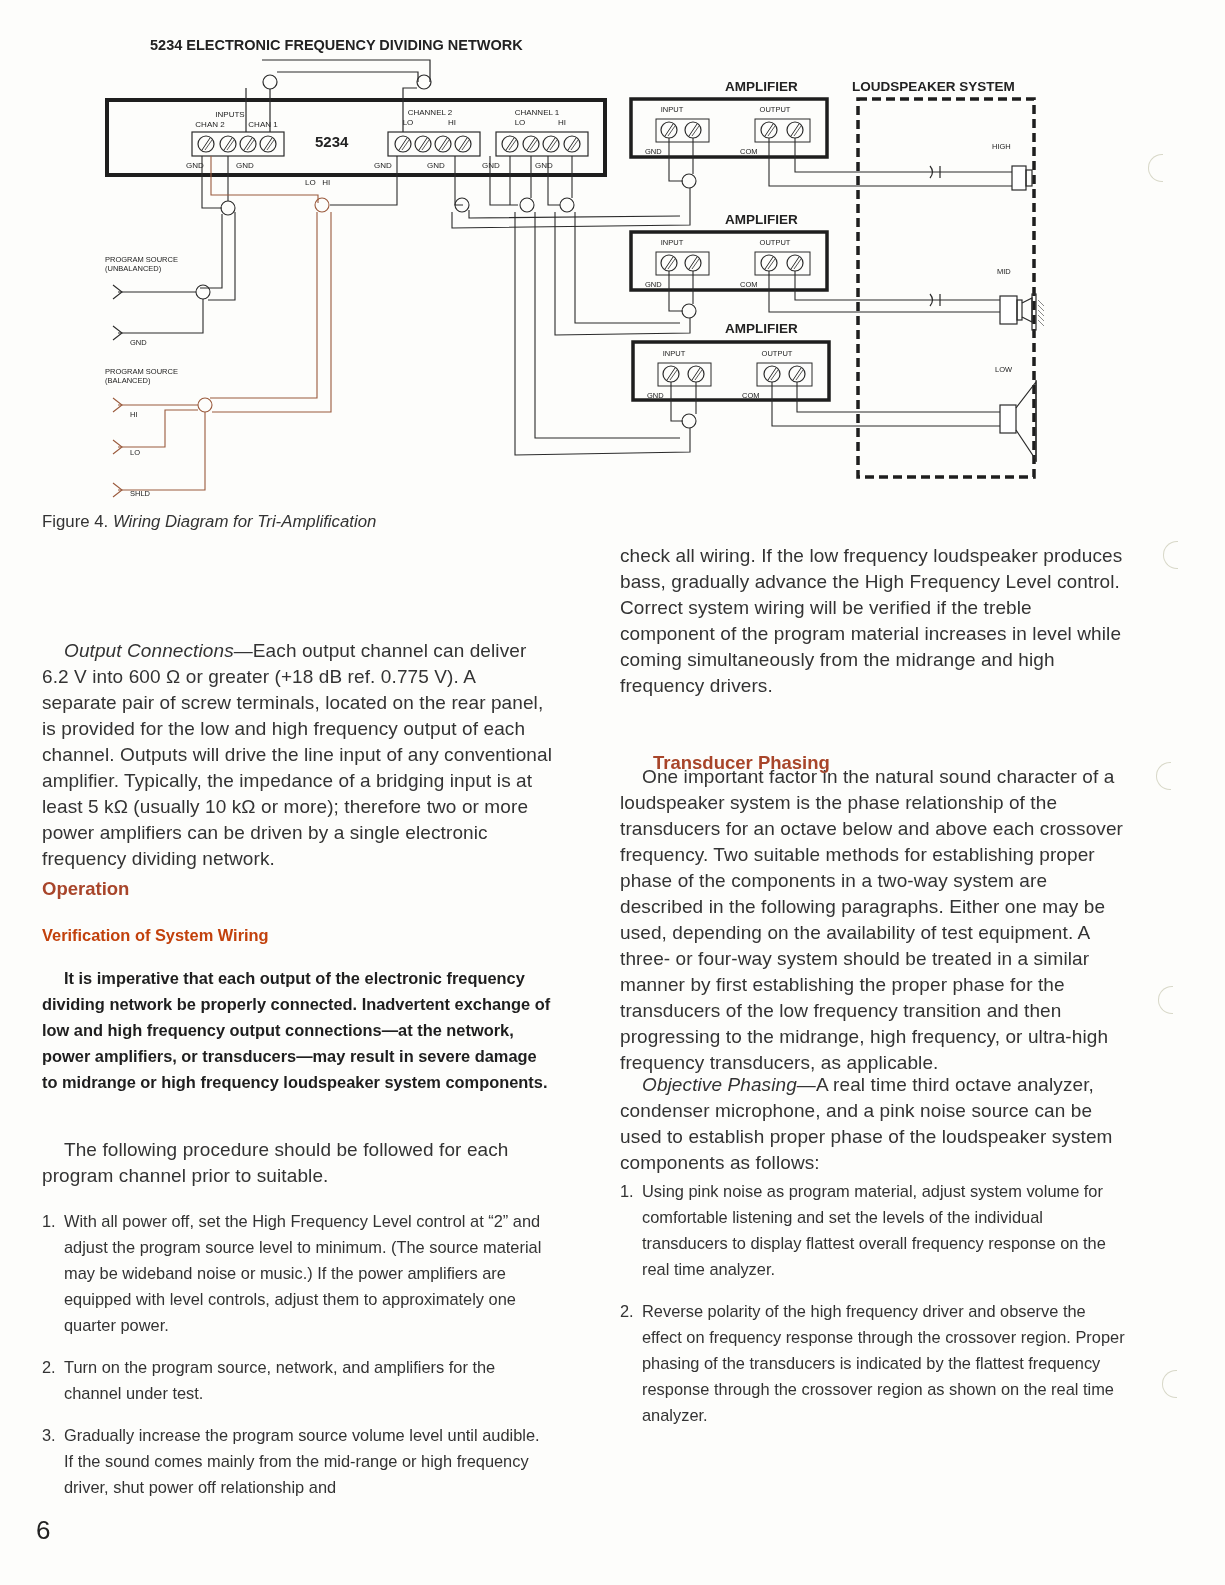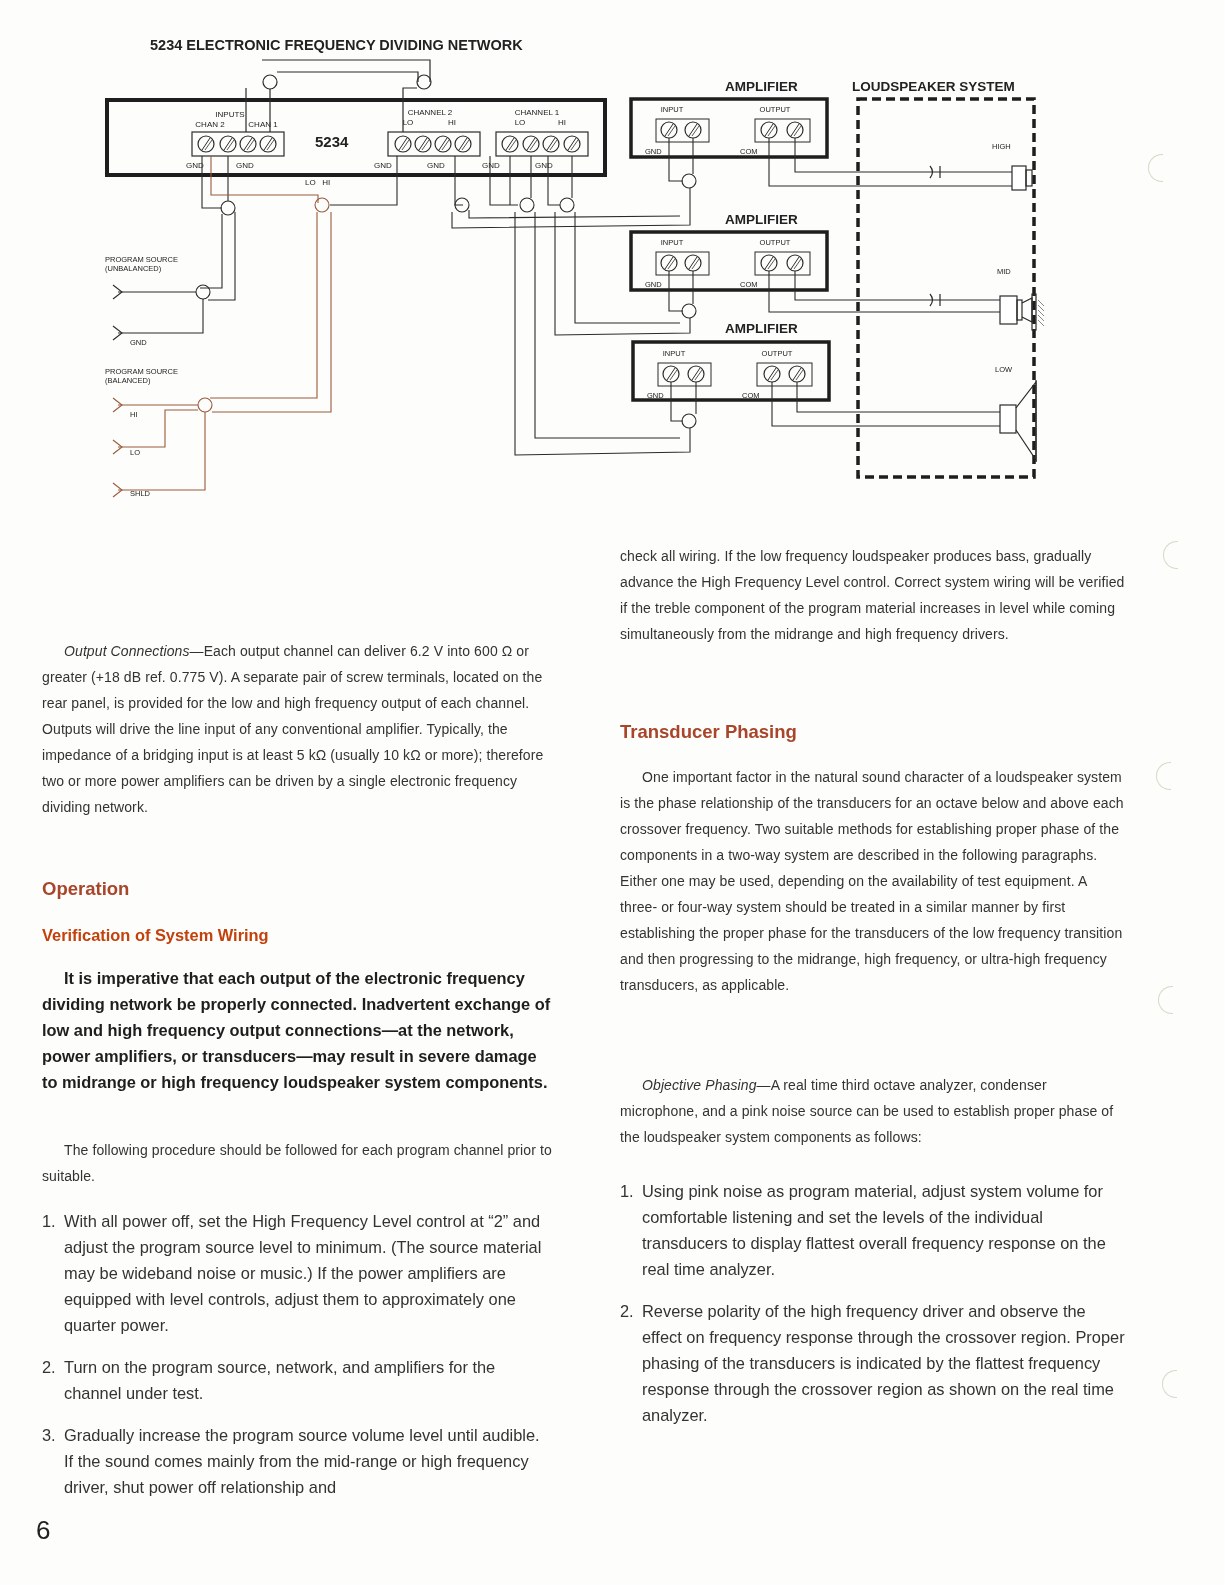--- a/index.html
+++ b/index.html
@@ -8,21 +8,21 @@
     background: #fdfdfb;
     font-family: "Liberation Sans", sans-serif;
     color: #2a2a2a;
   }
   .abs { position: absolute; }
   #diagram { position: absolute; left: 0; top: 0; width: 1225px; height: 510px; }
   #diagram text { font-family: "Liberation Sans", sans-serif; fill: #222; }
   .col-left  { position: absolute; left: 42px;  width: 510px; }
   .col-right { position: absolute; left: 620px; width: 505px; }
   .body-text {
-    font-size: 14px; line-height: 26px; font-weight: 300; color: #333;
+    font-size: 19px; line-height: 26px; font-weight: 300; color: #333;
     margin: 0; text-align: left; letter-spacing: 0.1px;
   }
   .caption { font-size: 16.8px; line-height: 21px; color: #333; margin: 0; }
   .caption i { font-style: italic; }
   .indent { text-indent: 22px; }
   .heading-red { color: #a8452a; font-weight: bold; font-size: 18.5px; margin: 0; }
   .heading-bold { color: #c2410c; font-weight: bold; font-size: 16.4px; margin: 0; }
   .warning { font-weight: bold; font-size: 16.4px; line-height: 26px; color: #1e1e1e; margin: 0; }
   .list-item { display: flex; font-size: 16.4px; line-height: 26px; color: #333; }
   .list-num { width: 22px; flex: none; }
@@ -236,20 +236,24 @@
   <g stroke="#555" stroke-width="0.7">
     <line x1="1038" y1="300" x2="1044" y2="306"></line>
       <line x1="1038" y1="305" x2="1044" y2="311"></line>
     <line x1="1038" y1="310" x2="1044" y2="316"></line>
       <line x1="1038" y1="315" x2="1044" y2="321"></line>
     <line x1="1038" y1="320" x2="1044" y2="326"></line>
   </g>
 </svg>
 
 <div class="col-left" style="top:511px;">
+  <p class="caption">
+    <span>Figure 4.</span>
+    <i>Wiring Diagram for Tri-Amplification</i>
+  </p>
 </div>
 
 <div class="col-left" style="top:622px;margin-top:16px;">
   <p class="body-text indent">
     <i>Output Connections</i><span>—Each output channel can deliver 6.2 V into 600 Ω or greater (+18 dB ref. 0.775 V). A separate pair of screw terminals, located on the rear panel, is provided for the low and high frequency output of each channel. Outputs will drive the line input of any conventional amplifier. Typically, the impedance of a bridging input is at least 5 kΩ (usually 10 kΩ or more); therefore two or more power amplifiers can be driven by a single electronic frequency dividing network.</span>
   </p>
 </div>
 
 <div class="col-left" style="top:878px;">
   <h2 class="heading-red">Operation</h2>
@@ -281,21 +285,21 @@
     <span class="list-body">Gradually increase the program source volume level until audible. If the sound comes mainly from the mid-range or high frequency driver, shut power off relationship and</span>
   </div>
 </div>
 
 <div class="abs page-number" style="left:36px; top:1515px;">6</div>
 
 <div class="col-right" style="top:543px;">
   <p class="body-text">check all wiring. If the low frequency loudspeaker produces bass, gradually advance the High Frequency Level control. Correct system wiring will be verified if the treble component of the program material increases in level while coming simultaneously from the midrange and high frequency drivers.</p>
 </div>
 
-<div class="col-right" style="top:721px;">
+<div class="col-right" style="top:752px;margin-left:33px;">
   <h2 class="heading-red">Transducer Phasing</h2>
 </div>
 
 <div class="col-right" style="top:764px;">
   <p class="body-text indent">One important factor in the natural sound character of a loudspeaker system is the phase relationship of the transducers for an octave below and above each crossover frequency. Two suitable methods for establishing proper phase of the components in a two-way system are described in the following paragraphs. Either one may be used, depending on the availability of test equipment. A three- or four-way system should be treated in a similar manner by first establishing the proper phase for the transducers of the low frequency transition and then progressing to the midrange, high frequency, or ultra-high frequency transducers, as applicable.</p>
 </div>
 
 <div class="col-right" style="top:1072px;">
   <p class="body-text indent">
     <i>Objective Phasing</i><span>—A real time third octave analyzer, condenser microphone, and a pink noise source can be used to establish proper phase of the loudspeaker system components as follows:</span>

